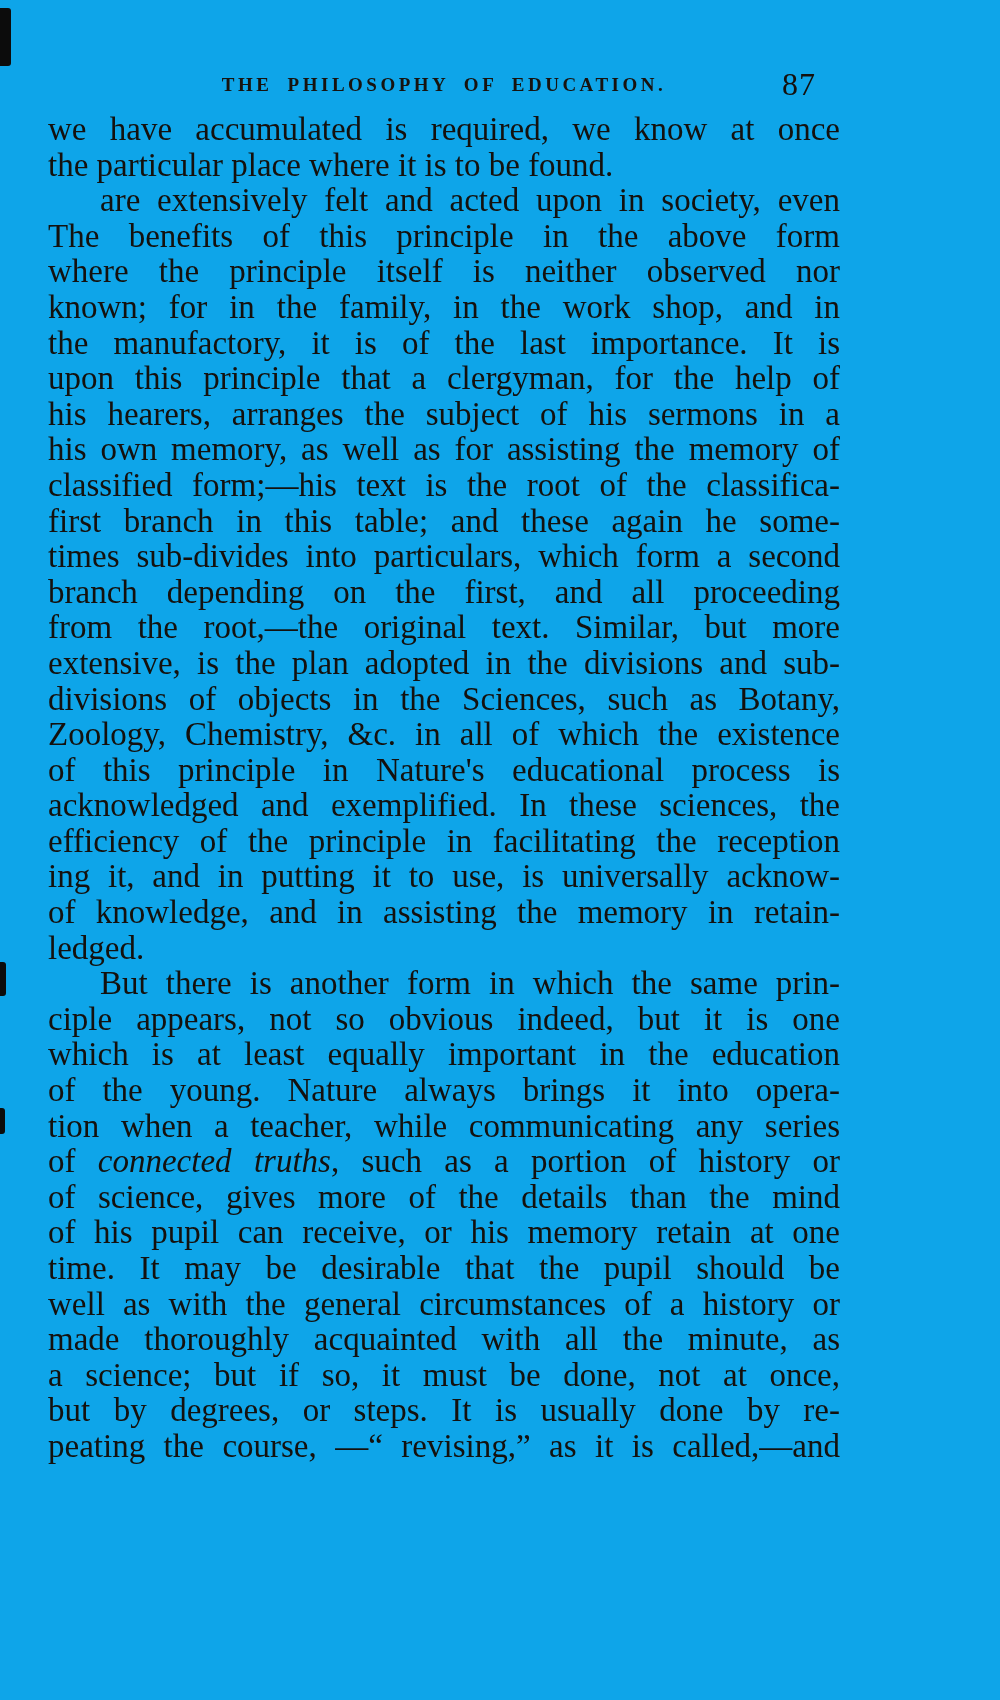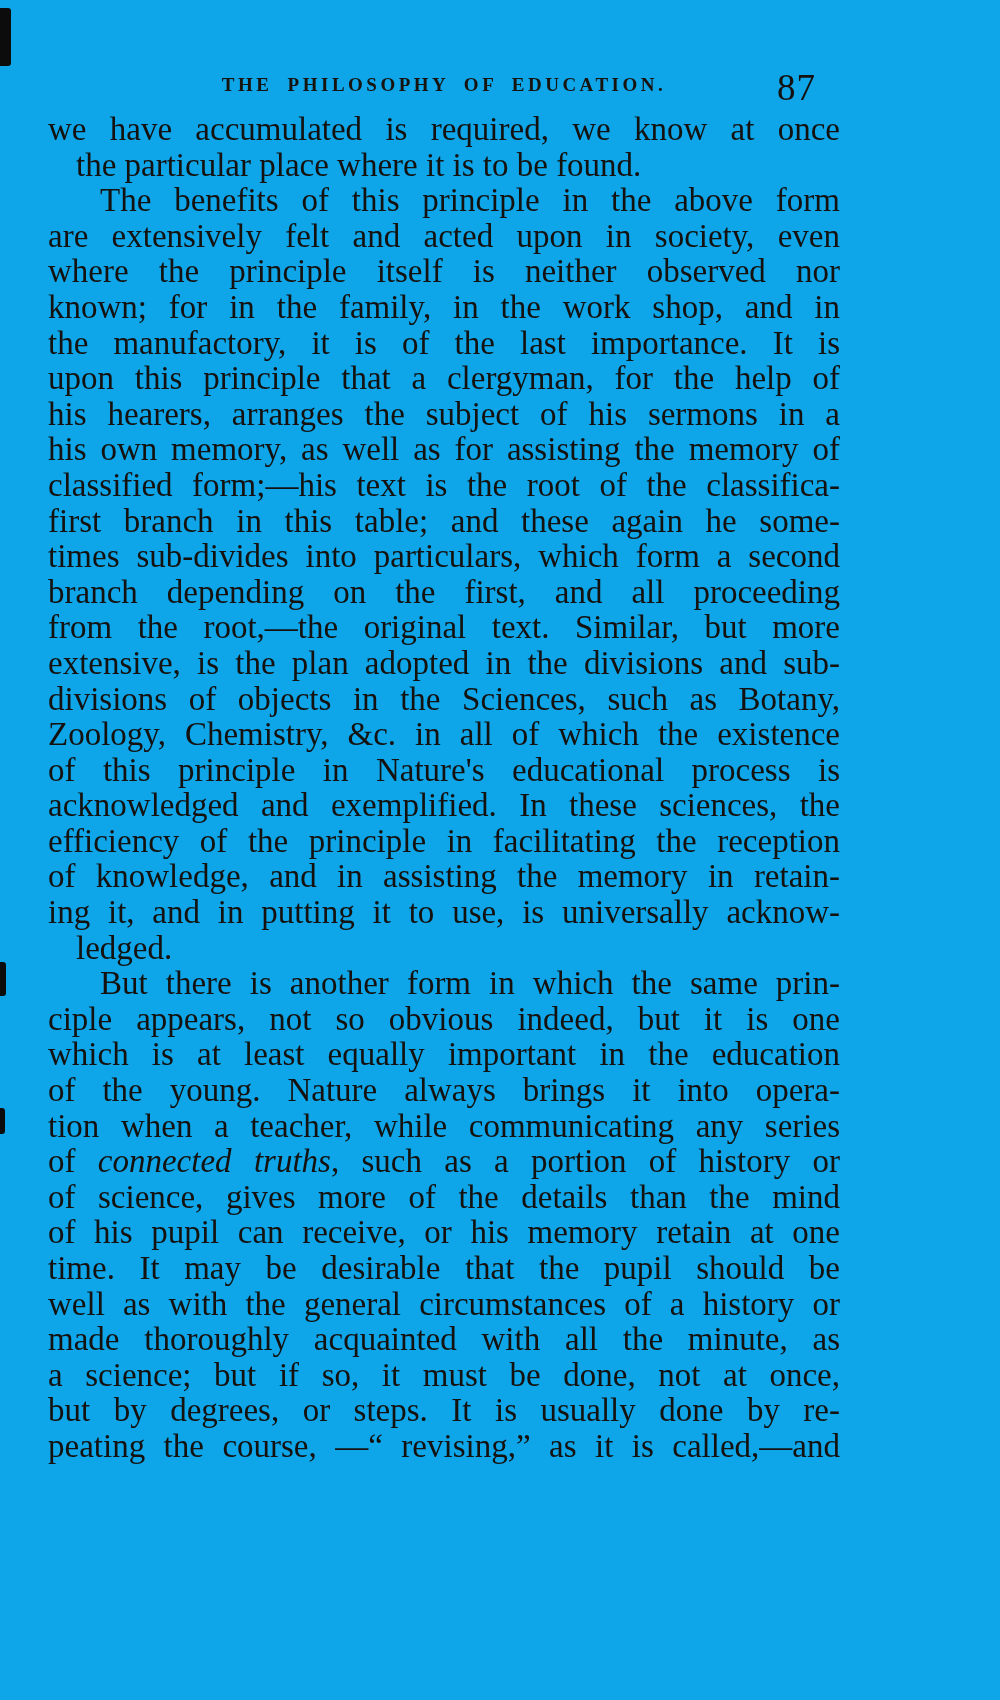--- a/index.html
+++ b/index.html
@@ -44,21 +44,21 @@
     font-size: 19px;
     font-weight: 600;
     letter-spacing: 3.5px;
     word-spacing: 7px;
     color: #17130f;
   }
   .page-number {
     position: absolute;
     right: 24px;
     top: -8px;
-    font-size: 37px;
+    font-size: 32px;
     letter-spacing: 1px;
     font-weight: 500;
   }
   .body-text {
     position: absolute;
     top: 112px;
     left: 48px;
     width: 792px;
     font-size: 33px;
     line-height: 35.6px;
@@ -66,21 +66,20 @@
   .paragraph {
     margin: 0;
   }
   .line {
     text-align: justify;
     text-align-last: justify;
     white-space: normal;
   }
   .line.end {
     text-align-last: left;
-    margin-left: 28px;
   }
   .paragraph.indent .line:first-child {
     text-indent: 52px;
   }
   .italic {
     font-style: italic;
   }
 </style>
 </head>
 <body>
@@ -94,41 +93,41 @@
     <span class="running-title">THE PHILOSOPHY OF EDUCATION.</span>
     <span class="page-number">87</span>
   </div>
 
   <div class="body-text">
       <div class="paragraph">
         <div class="line">we have accumulated is required, we know at once</div>
         <div class="line end">the particular place where it is to be found.</div>
       </div>
       <div class="paragraph indent">
+        <div class="line">are extensively felt and acted upon in society, even</div>
         <div class="line">The benefits of this principle in the above form</div>
-        <div class="line">are extensively felt and acted upon in society, even</div>
         <div class="line">where the principle itself is neither observed nor</div>
         <div class="line">known; for in the family, in the work shop, and in</div>
         <div class="line">the manufactory, it is of the last importance. It is</div>
         <div class="line">upon this principle that a clergyman, for the help of</div>
         <div class="line">his hearers, arranges the subject of his sermons in a</div>
         <div class="line">his own memory, as well as for assisting the memory of</div>
         <div class="line">classified form;—his text is the root of the classifica-</div>
         <div class="line">first branch in this table; and these again he some-</div>
         <div class="line">times sub-divides into particulars, which form a second</div>
         <div class="line">branch depending on the first, and all proceeding</div>
         <div class="line">from the root,—the original text. Similar, but more</div>
         <div class="line">extensive, is the plan adopted in the divisions and sub-</div>
         <div class="line">divisions of objects in the Sciences, such as Botany,</div>
         <div class="line">Zoology, Chemistry, &amp;c. in all of which the existence</div>
         <div class="line">of this principle in Nature's educational process is</div>
         <div class="line">acknowledged and exemplified. In these sciences, the</div>
         <div class="line">efficiency of the principle in facilitating the reception</div>
+        <div class="line">ing it, and in putting it to use, is universally acknow-</div>
         <div class="line">of knowledge, and in assisting the memory in retain-</div>
-        <div class="line">ing it, and in putting it to use, is universally acknow-</div>
         <div class="line end">ledged.</div>
       </div>
       <div class="paragraph indent">
         <div class="line">But there is another form in which the same prin-</div>
         <div class="line">ciple appears, not so obvious indeed, but it is one</div>
         <div class="line">which is at least equally important in the education</div>
         <div class="line">of the young. Nature always brings it into opera-</div>
         <div class="line">tion when a teacher, while communicating any series</div>
         <div class="line"><span>of </span><span class="italic">connected truths</span><span>, such as a portion of history or</span></div>
         <div class="line">of science, gives more of the details than the mind</div>

